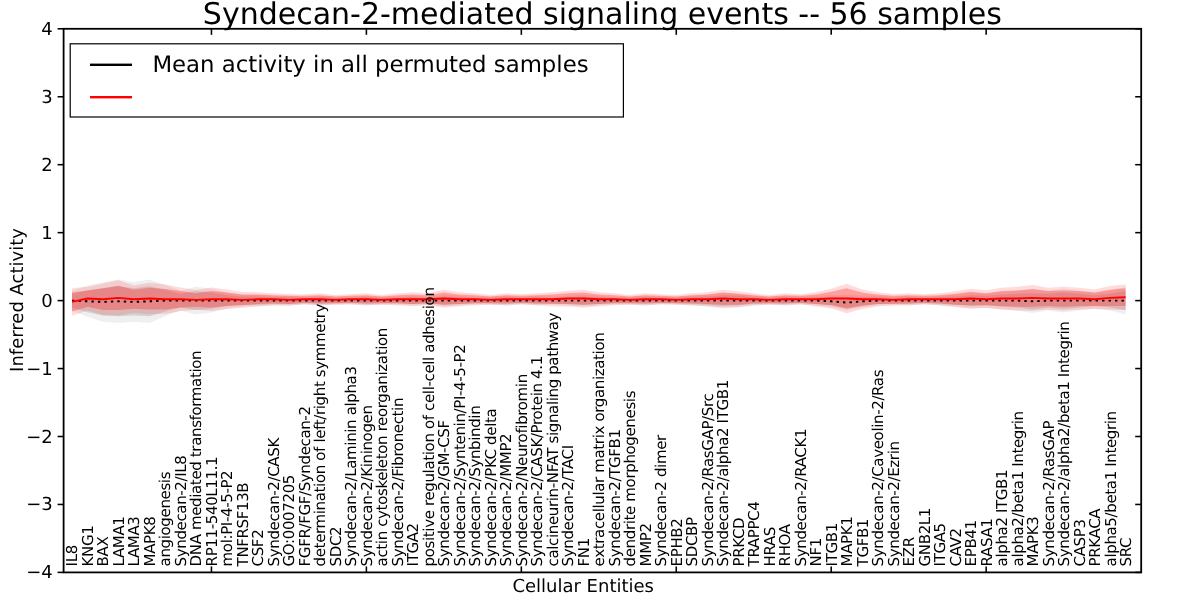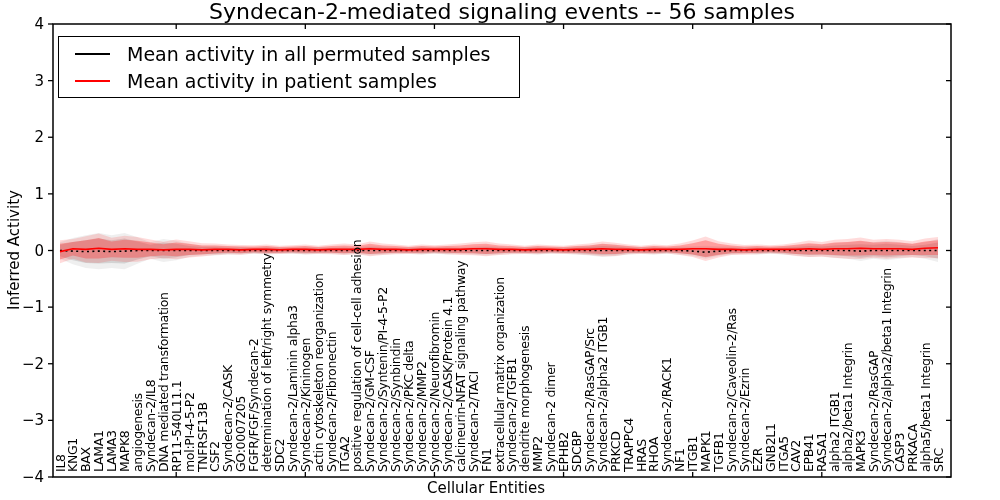--- a/index.html
+++ b/index.html
@@ -3,21 +3,21 @@
 <meta charset="utf-8">
 <style>
   html,body{margin:0;padding:0;background:#fff;}
   .figure{
     position:relative;width:1000px;height:500px;background:#ffffff;
     font-family:"DejaVu Sans","Liberation Sans",sans-serif;color:#000;
     overflow:hidden;
   }
   .chart-title{
     position:absolute;left:53px;top:0px;width:898px;text-align:center;
-    font-size:22px;line-height:24px;white-space:nowrap;
+    font-size:25px;line-height:24px;white-space:nowrap;
   }
   .y-axis-label{
     position:absolute;left:14px;top:250px;transform:translate(-50%,-50%) rotate(-90deg);
     font-size:15px;white-space:nowrap;
   }
   .x-axis-label{
     position:absolute;left:37px;top:479px;width:898px;text-align:center;font-size:15px;
   }
   .plot-canvas{position:absolute;left:0;top:0;}
   svg text{font-family:"DejaVu Sans","Liberation Sans",sans-serif;fill:#000;}
@@ -157,16 +157,15 @@
       <text x="942.5" y="472" transform="rotate(-90 942.5 472)" text-anchor="start" class="xcat">SRC</text>
     </svg>
 
   <div class="legend">
     <div class="legend-row">
       <span class="legend-swatch" style="border-top-color:#000000"></span>
       <span class="legend-label">Mean activity in all permuted samples</span>
     </div>
     <div class="legend-row">
       <span class="legend-swatch" style="border-top-color:#ff0000"></span>
-      <span class="legend-label">Mean activity in patient samples</span>
     </div>
   </div>
 </div>
 
 </body></html>

